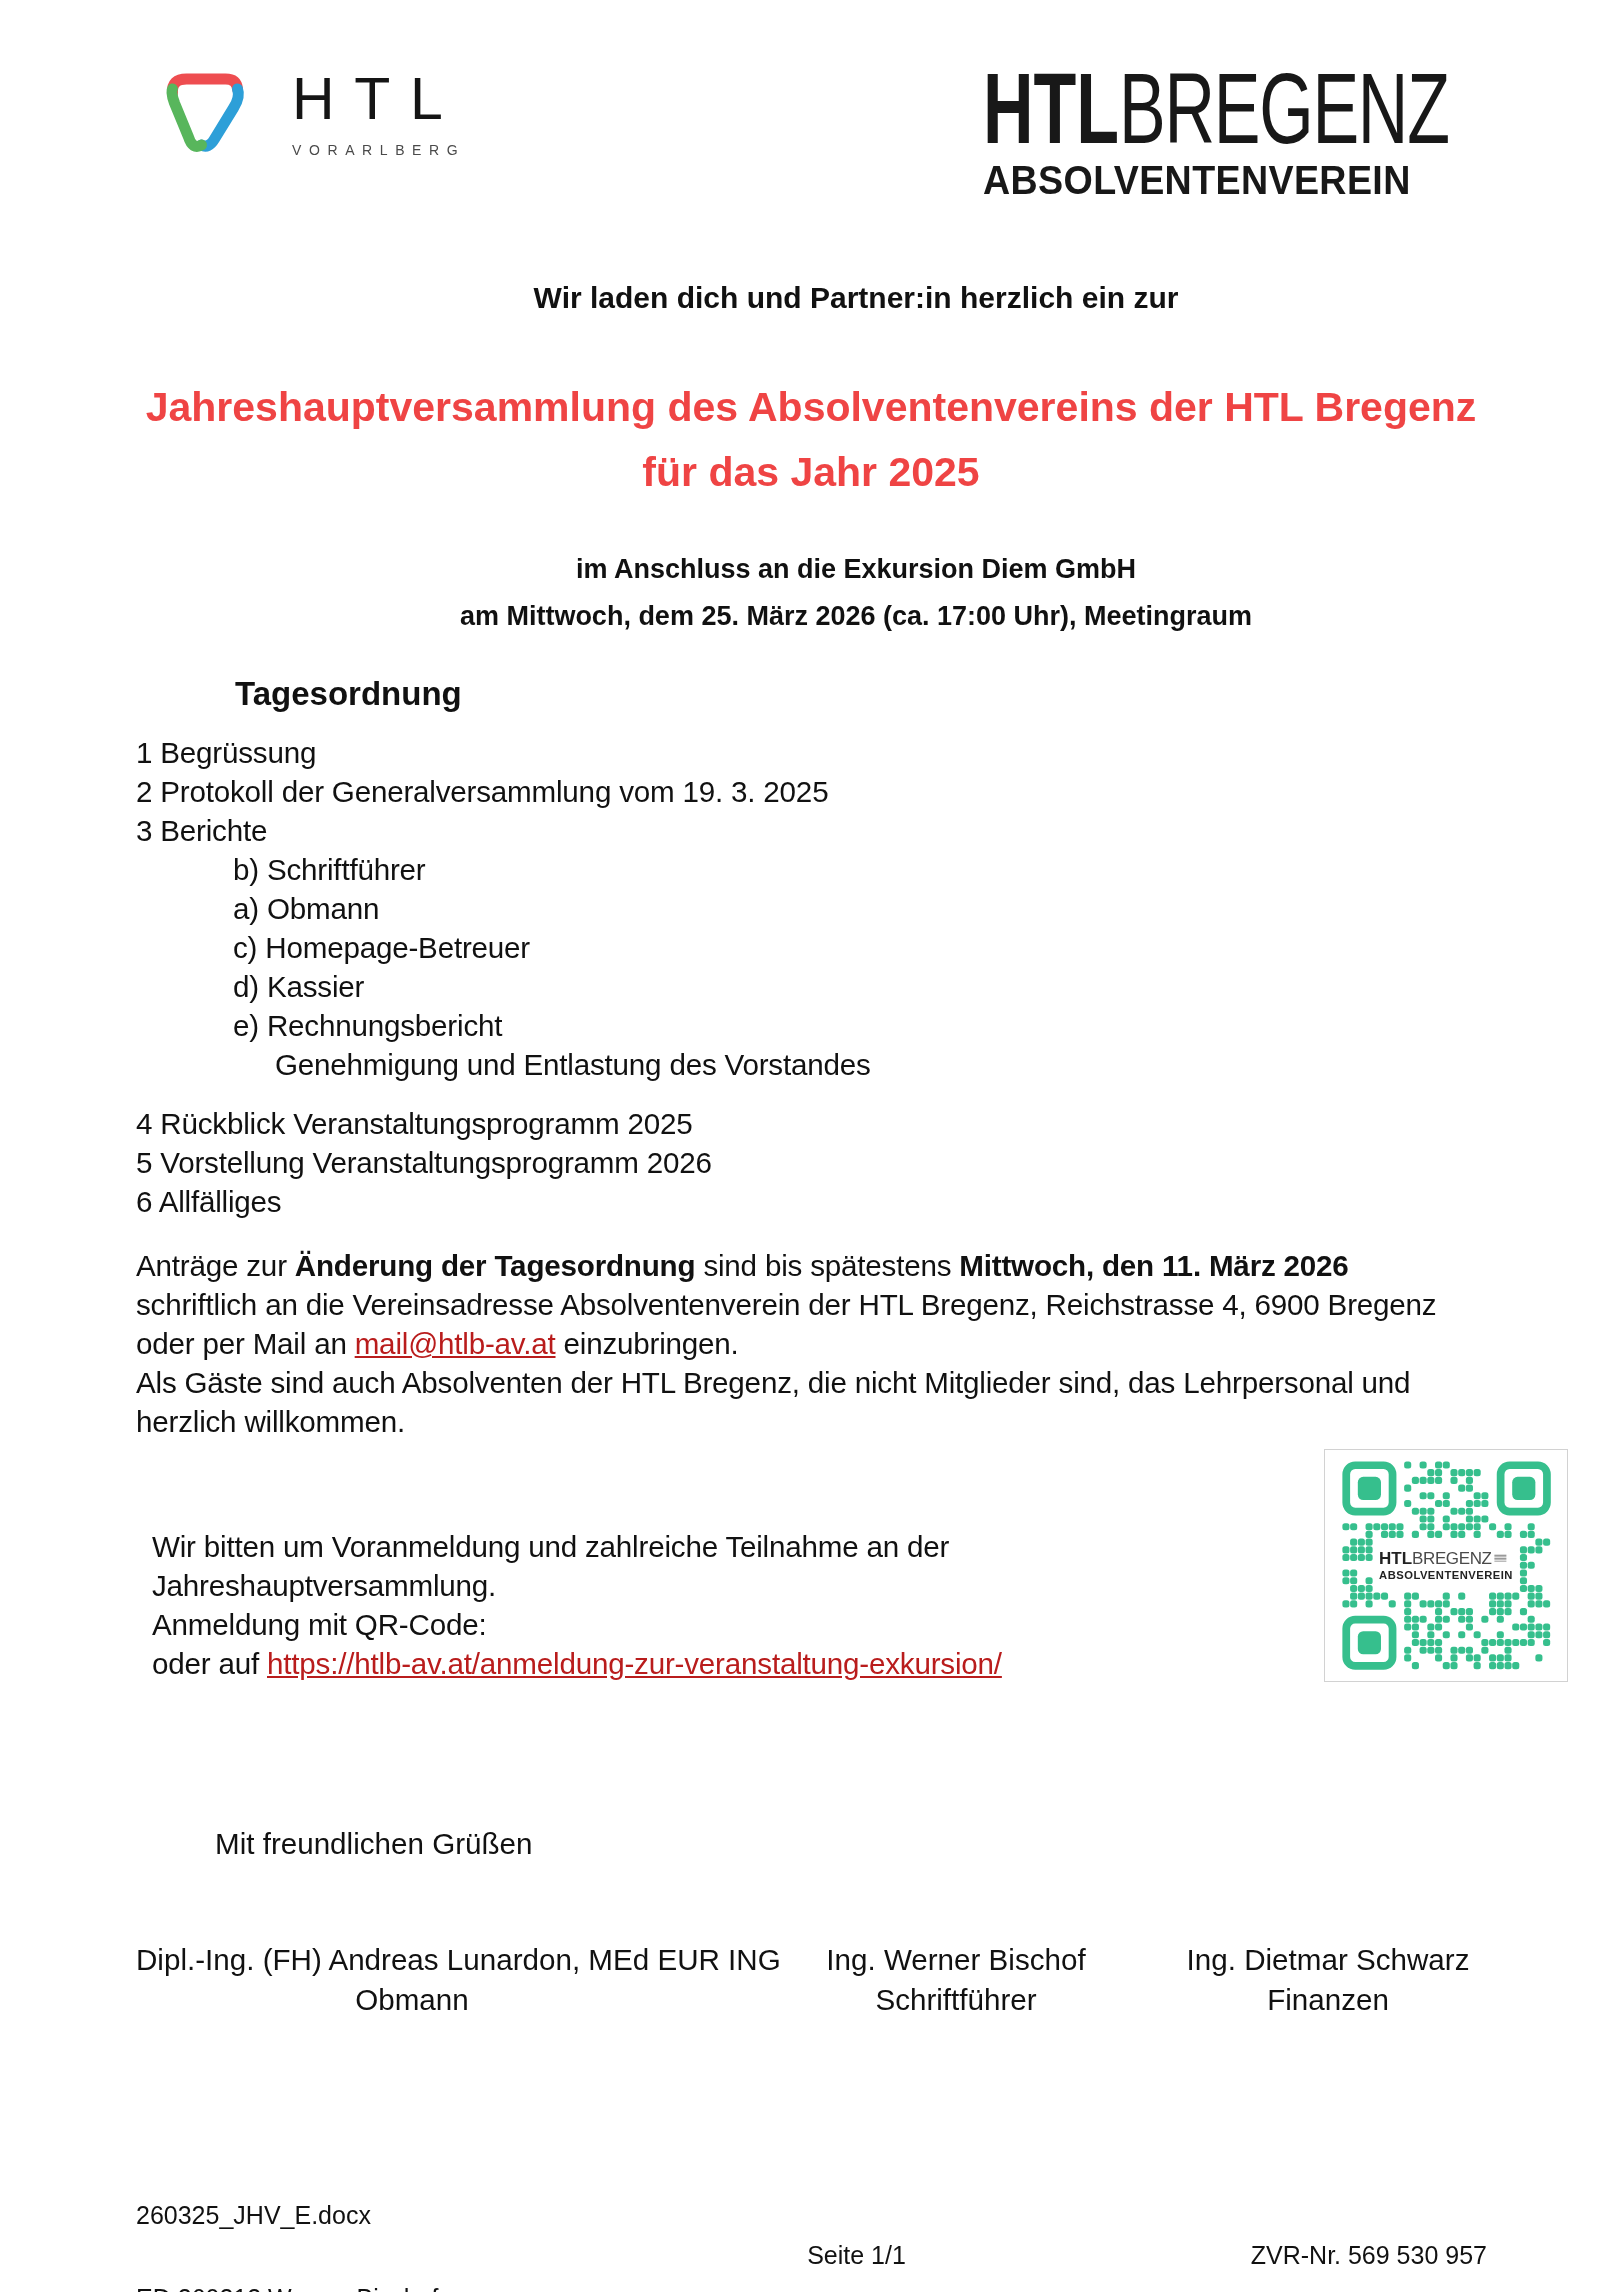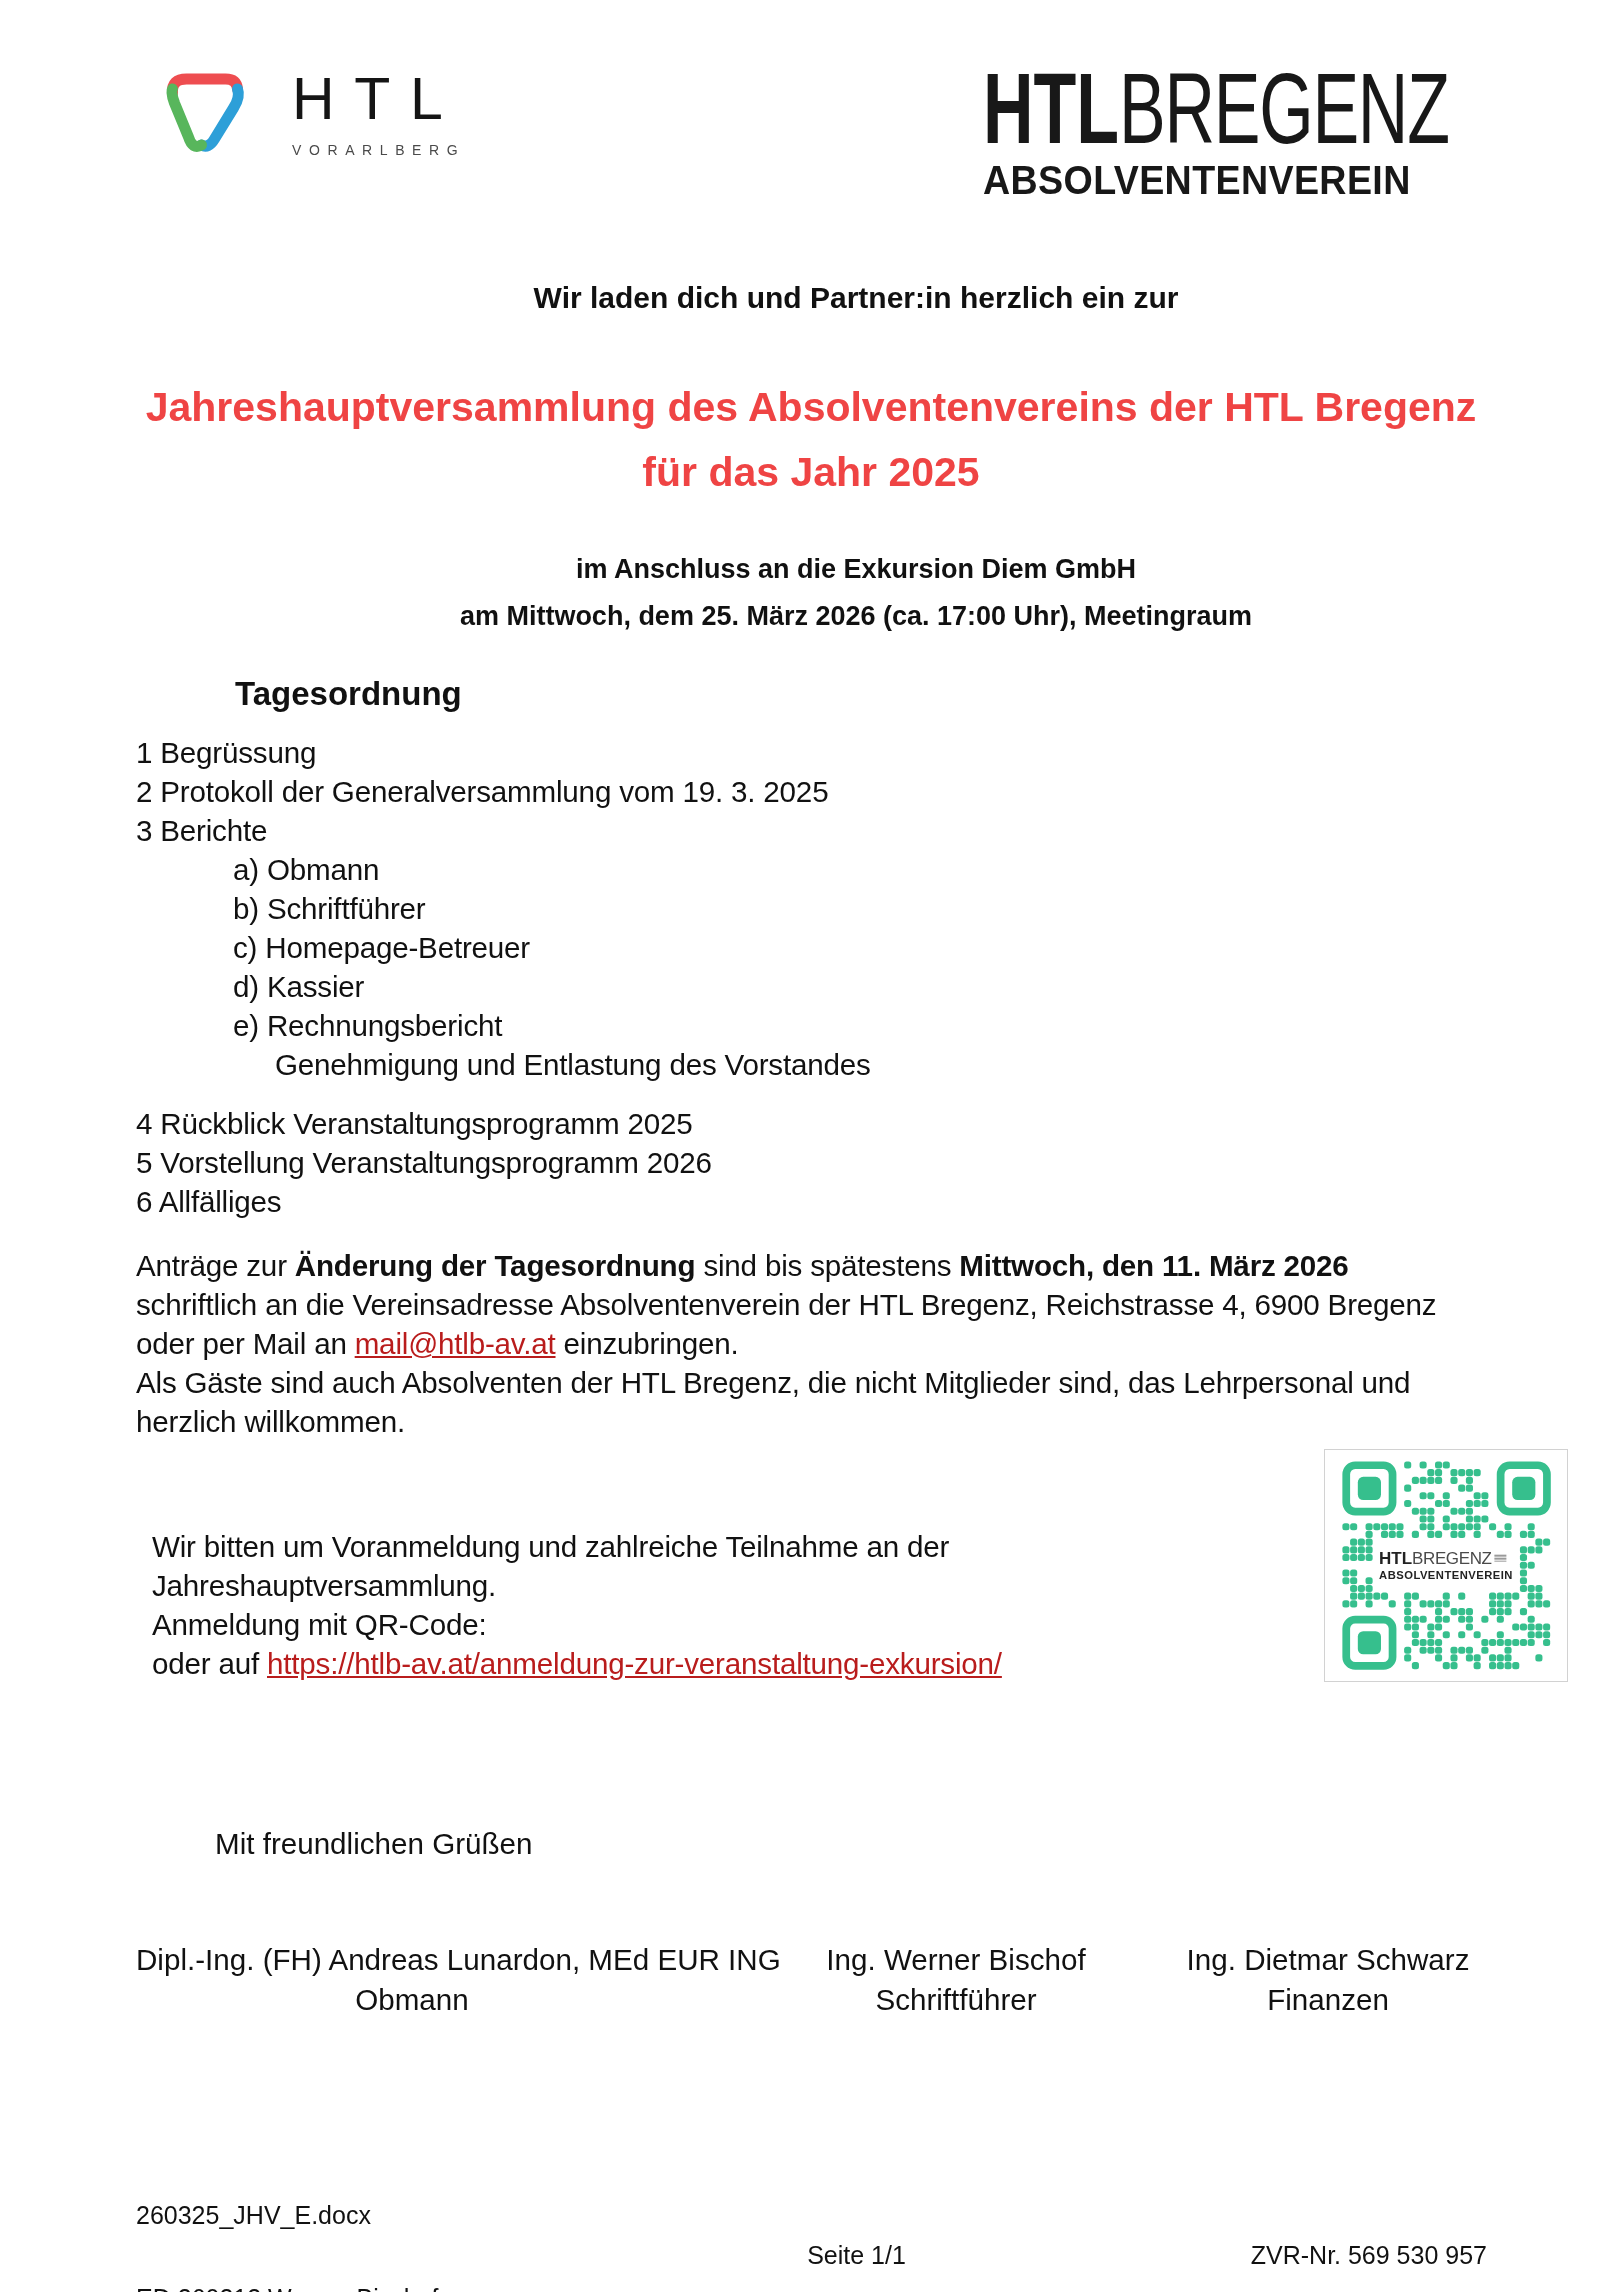--- a/index.html
+++ b/index.html
@@ -98,22 +98,22 @@
   <div class="center-zone subtitle">
     <div>im Anschluss an die Exkursion Diem GmbH</div>
     <div>am Mittwoch, dem 25. März 2026 (ca. 17:00 Uhr), Meetingraum</div>
   </div>
 
   <div class="agenda-heading">Tagesordnung</div>
   <div class="agenda-list bodytext">
     <div class="lvl0">1 Begrüssung</div>
     <div class="lvl0">2 Protokoll der Generalversammlung vom 19. 3. 2025</div>
     <div class="lvl0">3 Berichte</div>
+    <div class="lvl1">b) Schriftführer</div>
     <div class="lvl1">a) Obmann</div>
-    <div class="lvl1">b) Schriftführer</div>
     <div class="lvl1">c) Homepage-Betreuer</div>
     <div class="lvl1">d) Kassier</div>
     <div class="lvl1">e) Rechnungsbericht</div>
     <div class="lvl2">Genehmigung und Entlastung des Vorstandes</div>
     <div class="lvl0 gap-top">4 Rückblick Veranstaltungsprogramm 2025</div>
     <div class="lvl0">5 Vorstellung Veranstaltungsprogramm 2026</div>
     <div class="lvl0">6 Allfälliges</div>
   </div>
 
   <div class="para-block bodytext">

